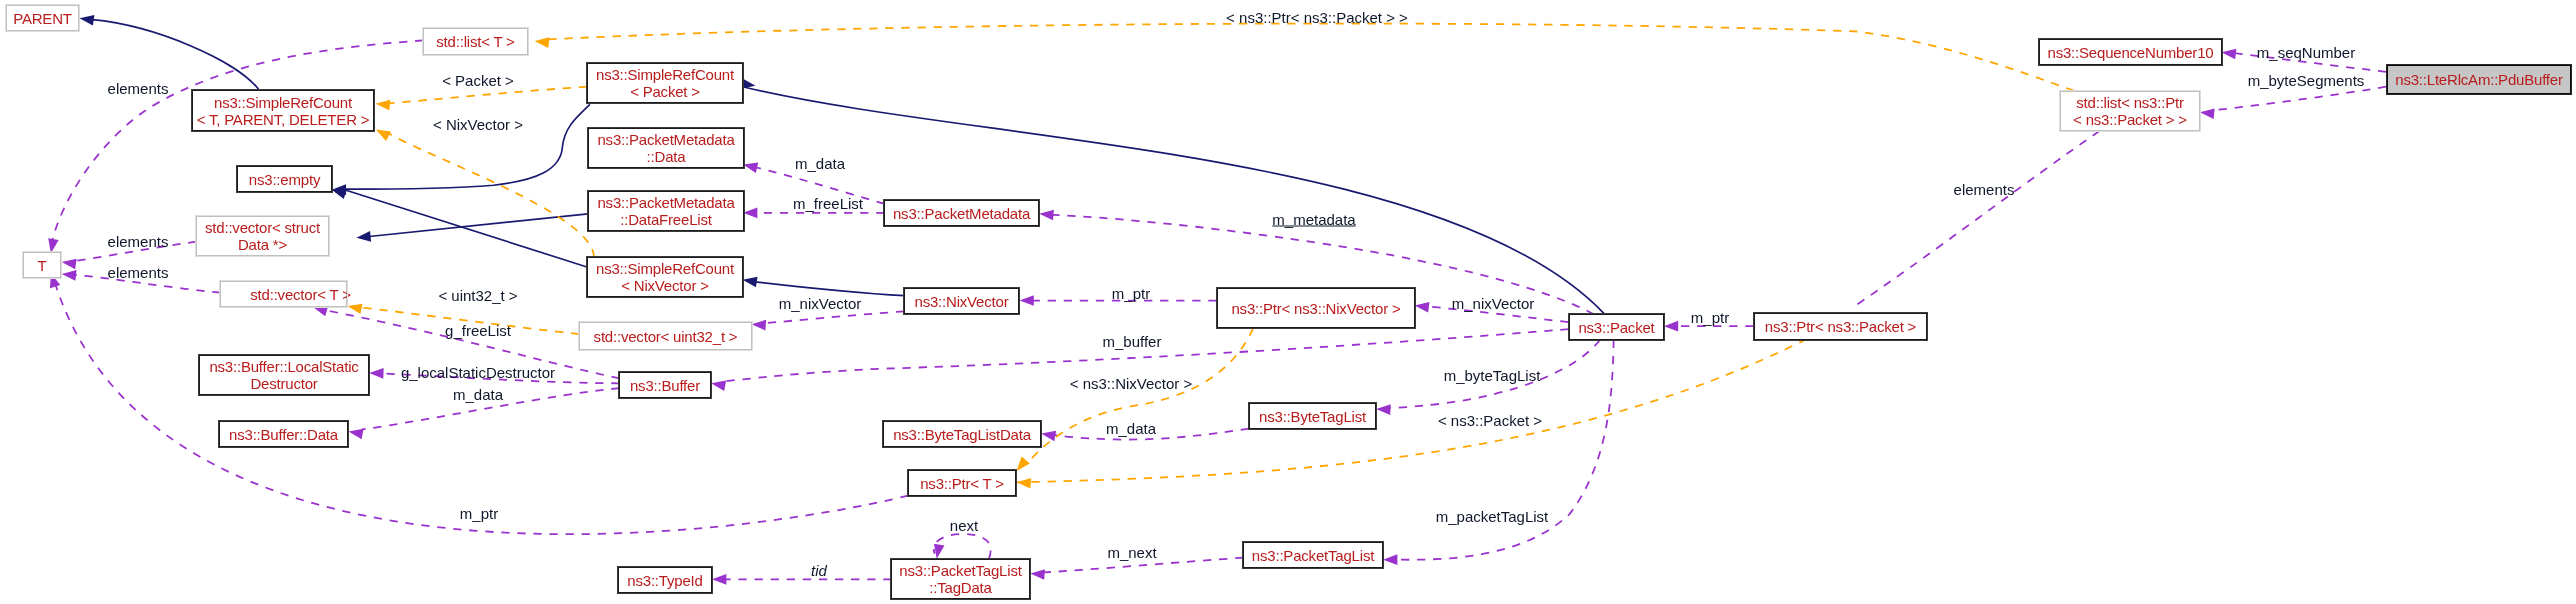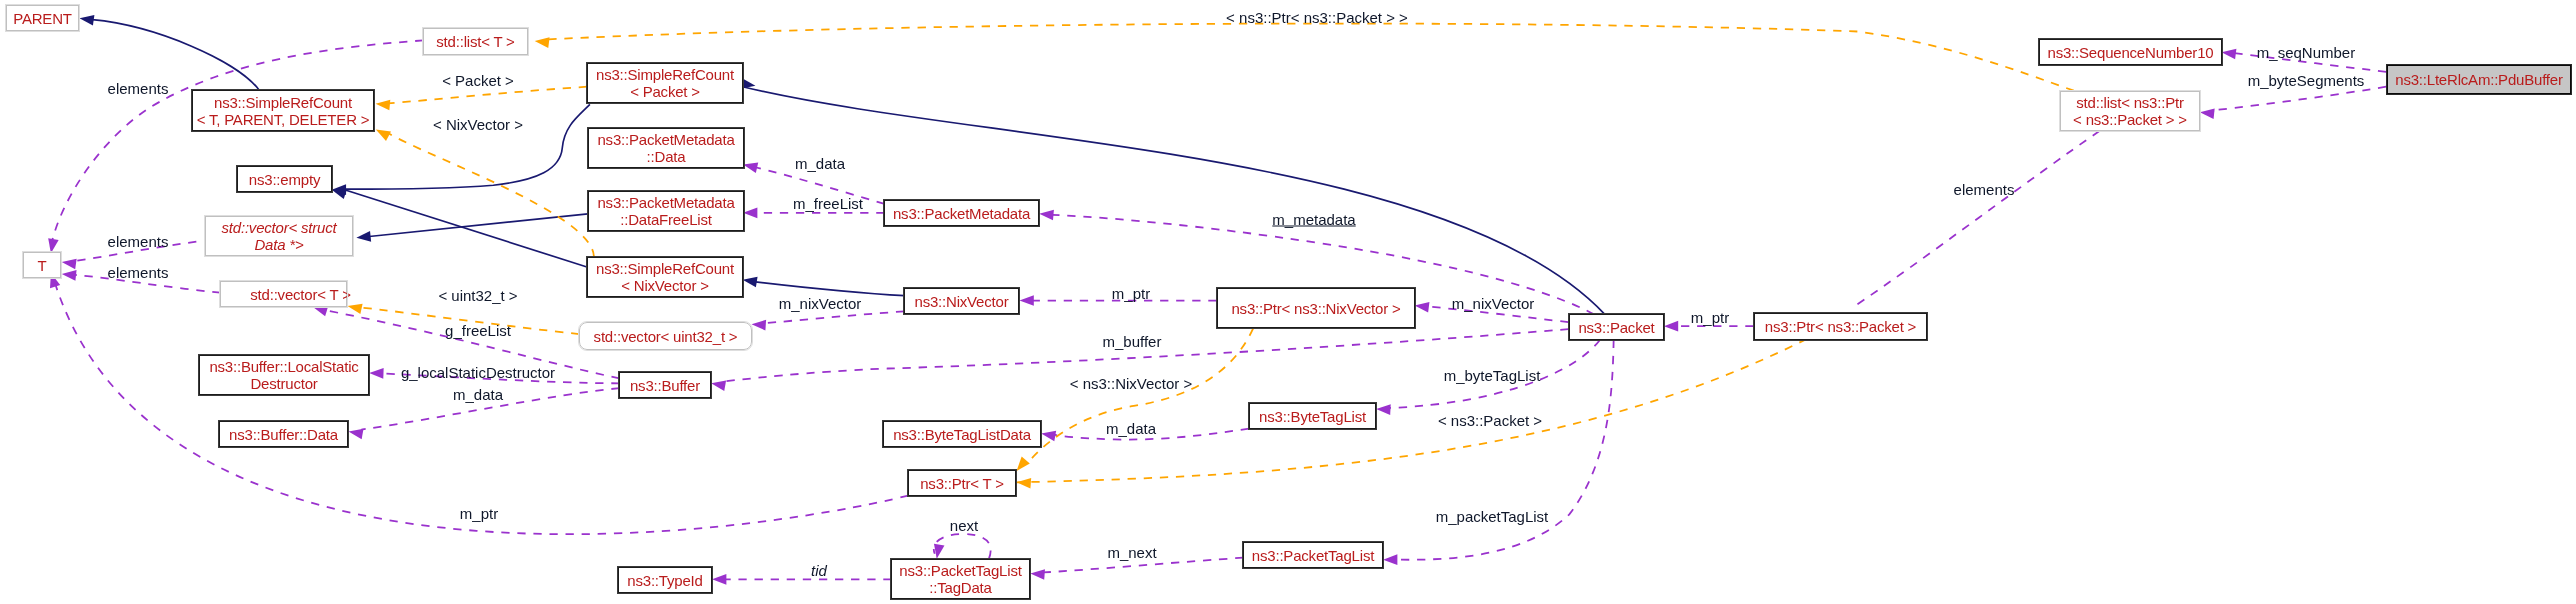--- a/index.html
+++ b/index.html
@@ -123,37 +123,37 @@
         <span>ns3::PacketMetadata</span>
         <span>::DataFreeList</span>
       </div>
       <div class="node solid" style="left: 587px; top: 257px; width: 156px; height: 40px;">
         <span>ns3::SimpleRefCount</span>
         <span>&lt; NixVector &gt;</span>
       </div>
       <div class="node solid" style="left: 237px; top: 166px; width: 95px; height: 26px;">
         <span>ns3::empty</span>
       </div>
-      <div class="node gray" style="left: 205px; top: 216px; width: 148px; height: 40px; font-style: italic;">
+      <div class="node gray" style="left: 196px; top: 216px; width: 133px; height: 40px;">
         <span>std::vector&lt; struct</span>
         <span>Data *&gt;</span>
       </div>
       <div class="node gray" style="left: 23px; top: 252px; width: 38px; height: 26px;">
         <span>T</span>
       </div>
       <div class="node gray" style="left: 220px; top: 281px; width: 127px; height: 26px; padding-left: 34px;">
         <span>std::vector&lt; T &gt;</span>
       </div>
       <div class="node solid" style="left: 884px; top: 200px; width: 155px; height: 26px;">
         <span>ns3::PacketMetadata</span>
       </div>
       <div class="node solid" style="left: 904px; top: 288px; width: 115px; height: 26px;">
         <span>ns3::NixVector</span>
       </div>
-      <div class="node gray" style="left: 579px; top: 322px; width: 173px; height: 28px; border-radius: 8px;">
+      <div class="node gray" style="left: 579px; top: 322px; width: 173px; height: 28px;">
         <span>std::vector&lt; uint32_t &gt;</span>
       </div>
       <div class="node solid" style="left: 199px; top: 355px; width: 170px; height: 40px;">
         <span>ns3::Buffer::LocalStatic</span>
         <span>Destructor</span>
       </div>
       <div class="node solid" style="left: 219px; top: 421px; width: 129px; height: 26px;">
         <span>ns3::Buffer::Data</span>
       </div>
       <div class="node solid" style="left: 619px; top: 372px; width: 92px; height: 26px;">

